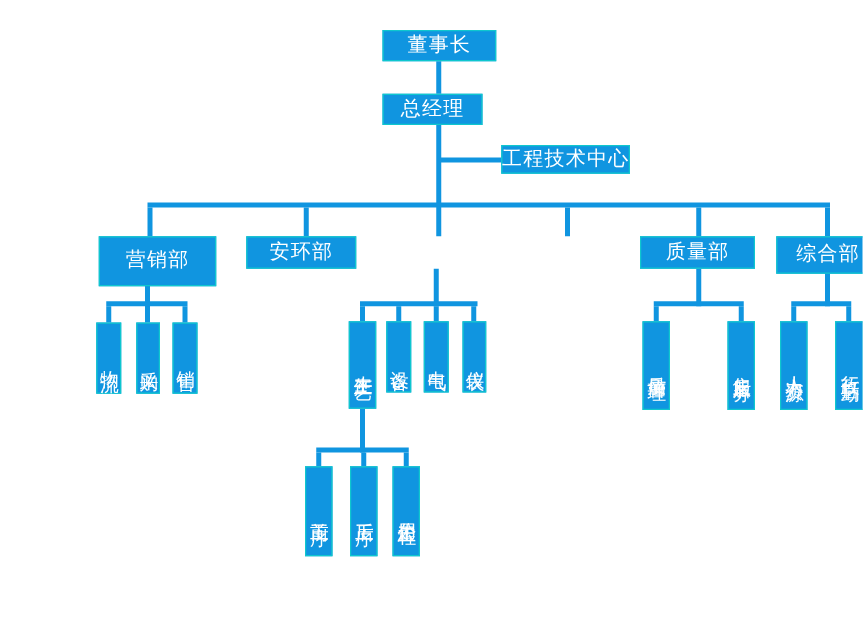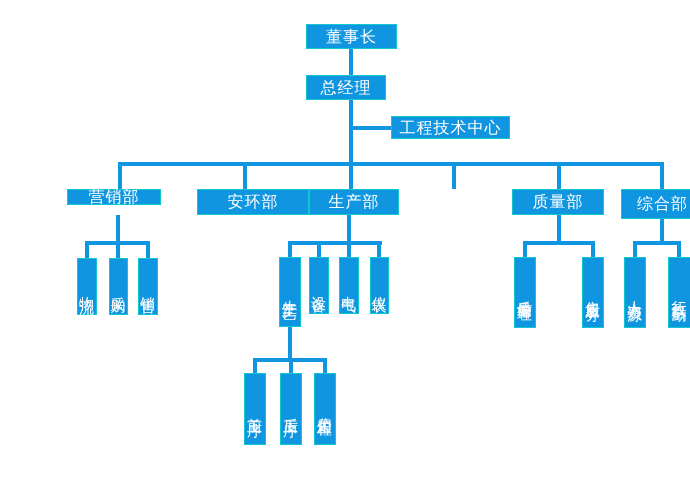--- a/index.html
+++ b/index.html
@@ -74,25 +74,24 @@
   <div class="cline" style="left:499px;top:245px;width:4px;height:12px"></div>
   <div class="cline" style="left:567px;top:245px;width:4px;height:12px"></div>
 
   <div class="cline" style="left:636px;top:215px;width:4px;height:30px"></div>
   <div class="cline" style="left:609px;top:241px;width:48px;height:4px"></div>
   <div class="cline" style="left:609px;top:245px;width:4px;height:12px"></div>
   <div class="cline" style="left:653px;top:245px;width:4px;height:12px"></div>
 
   <div class="node" style="left:282px;top:24px;width:91px;height:25px">董事长</div>
   <div class="node" style="left:282px;top:75px;width:80px;height:25px">总经理</div>
-  <div class="node" style="left:367px;top:116px;width:119px;height:23px">工程技术中心</div>
+  <div class="node" style="left:377px;top:116px;width:103px;height:23px">工程技术中心</div>
 
-  <div class="node" style="left:43px;top:189px;width:94px;height:16px">营销部</div>
-  <div class="node" style="left:173px;top:189px;width:112px;height:26px">安环部</div>
-  <div class="node" style="left:285px;top:189px;width:90px;height:26px">生产部</div>
+  <div class="node" style="left:55px;top:189px;width:94px;height:40px">营销部</div>
+  <div class="node" style="left:173px;top:189px;width:88px;height:26px">安环部</div>
   <div class="node" style="left:488px;top:189px;width:92px;height:26px">质量部</div>
   <div class="node" style="left:597px;top:189px;width:83px;height:30px">综合部</div>
 
   <div class="node v" style="left:53px;top:258px;width:20px;height:57px">物流</div>
   <div class="node v" style="left:85px;top:258px;width:19px;height:57px">采购</div>
   <div class="node v" style="left:114px;top:258px;width:20px;height:57px">销售</div>
 
   <div class="node v" style="left:255px;top:257px;width:22px;height:70px">生产工艺</div>
   <div class="node v" style="left:285px;top:257px;width:20px;height:57px">设备</div>
   <div class="node v" style="left:315px;top:257px;width:20px;height:57px">电气</div>

